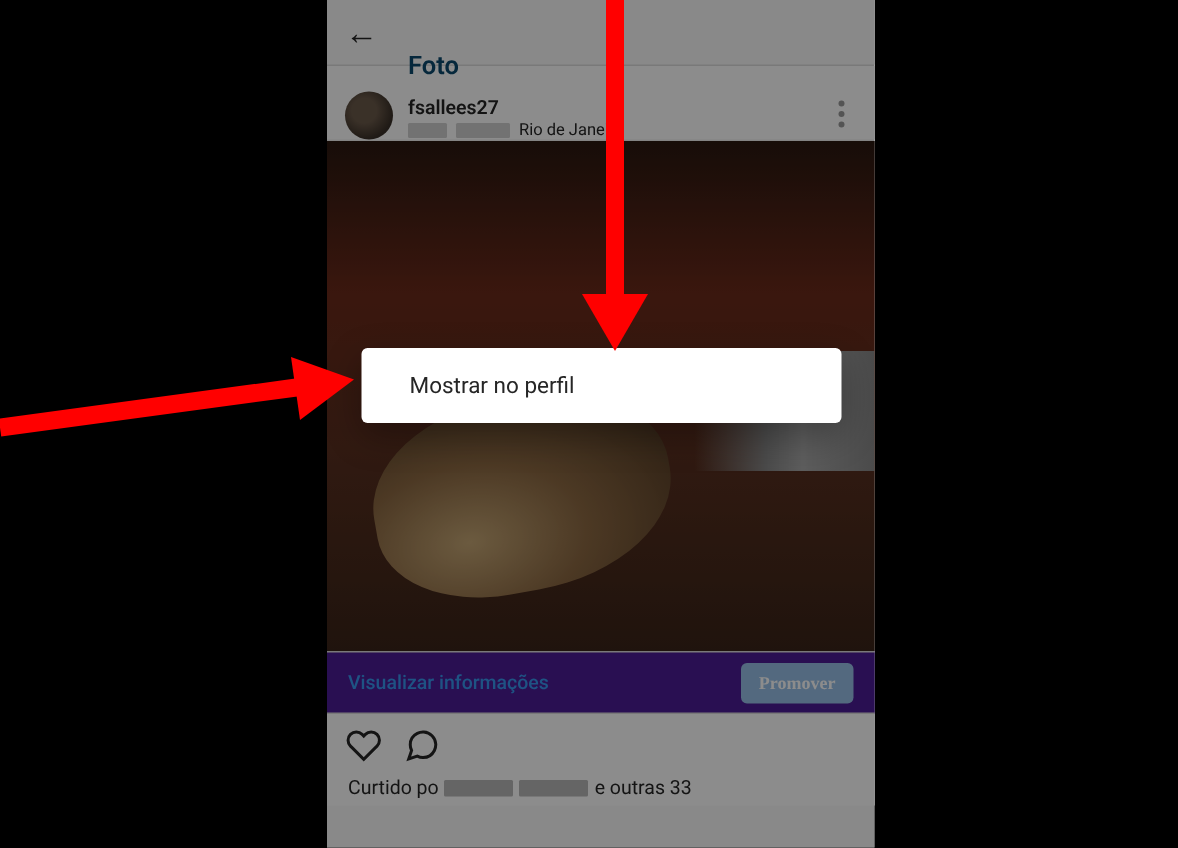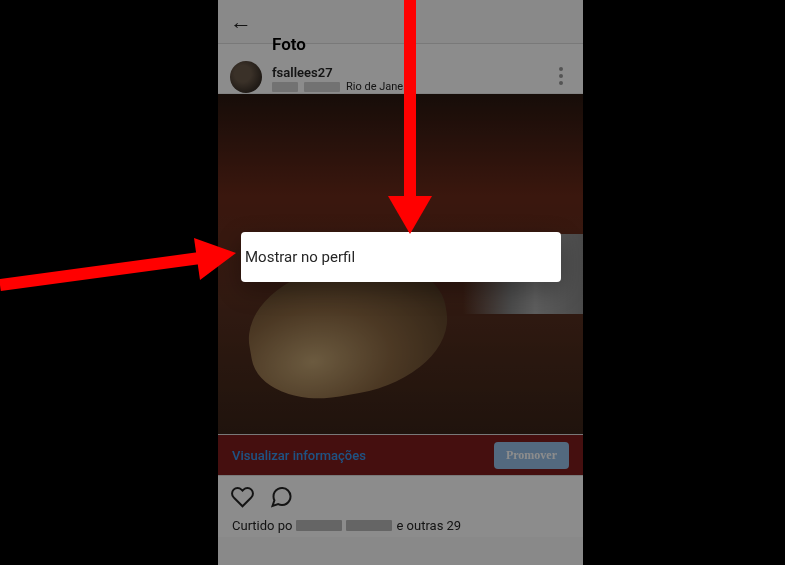--- a/index.html
+++ b/index.html
@@ -28,21 +28,21 @@
       padding: 0 12px;
       gap: 20px;
     }
     .back-arrow {
       font-size: 22px;
       color: #262626;
     }
     .header-title {
       font-size: 17px;
       font-weight: 600;
-      color: #000000;
+      color: #0c4a6e;
       margin-top: 45px;
     }
     .post-header {
       height: 50px;
       background: #fff;
       display: flex;
       align-items: flex-end;
       padding: 0 12px;
       border-bottom: 1px solid #eee;
     }
@@ -115,21 +115,21 @@
       content: "";
       position: absolute;
       right: 0;
       top: 140px;
       width: 120px;
       height: 80px;
       background: linear-gradient(90deg, transparent, #888 40%, #aaa 60%, #888);
     }
     .insights-bar {
       height: 42px;
-      background: #7f1d1d;
+      background: #4c1d95;
       border-top: 1px solid #ddd;
       border-bottom: 1px solid #ddd;
       display: flex;
       align-items: center;
       justify-content: space-between;
       padding: 0 14px;
     }
     .view-insights {
       color: #3897f0;
       font-size: 13px;
@@ -183,21 +183,21 @@
       position: absolute;
       left: 241px;
       top: 232px;
       width: 320px;
       background: #fff;
       border-radius: 4px;
       box-shadow: 0 8px 24px rgba(0,0,0,0.3);
       z-index: 10;
     }
     .modal-item {
-      padding: 16px 4px;
+      padding: 16px 32px;
       font-size: 15px;
       color: #262626;
     }
     
     .arrow {
       position: absolute;
       z-index: 20;
     }
     .arrow svg { display: block; }
   </style>
@@ -241,21 +241,21 @@
     </svg>
     <svg class="comment-icon" viewBox="0 0 24 24" fill="none" stroke="#262626" stroke-width="2">
       <path d="M21 11.5a8.38 8.38 0 0 1-.9 3.8 8.5 8.5 0 0 1-7.6 4.7 8.38 8.38 0 0 1-3.8-.9L3 21l1.9-5.7a8.38 8.38 0 0 1-.9-3.8 8.5 8.5 0 0 1 4.7-7.6 8.38 8.38 0 0 1 3.8-.9h.5a8.48 8.48 0 0 1 8 8v.5z"></path>
     </svg>
   </div>
 
   <div class="likes-row">
     <span>Curtido po</span>
     <span class="blur-inline"></span>
     <span class="blur-inline"></span>
-    <span>e outras 29</span>
+    <span>e outras 33</span>
   </div>
 
   <div class="dim"></div>
 </div>
 
 <div class="modal">
   <div class="modal-item">Mostrar no perfil</div>
 </div>
 
 <div class="arrow" style="left:380px; top:0px;">

